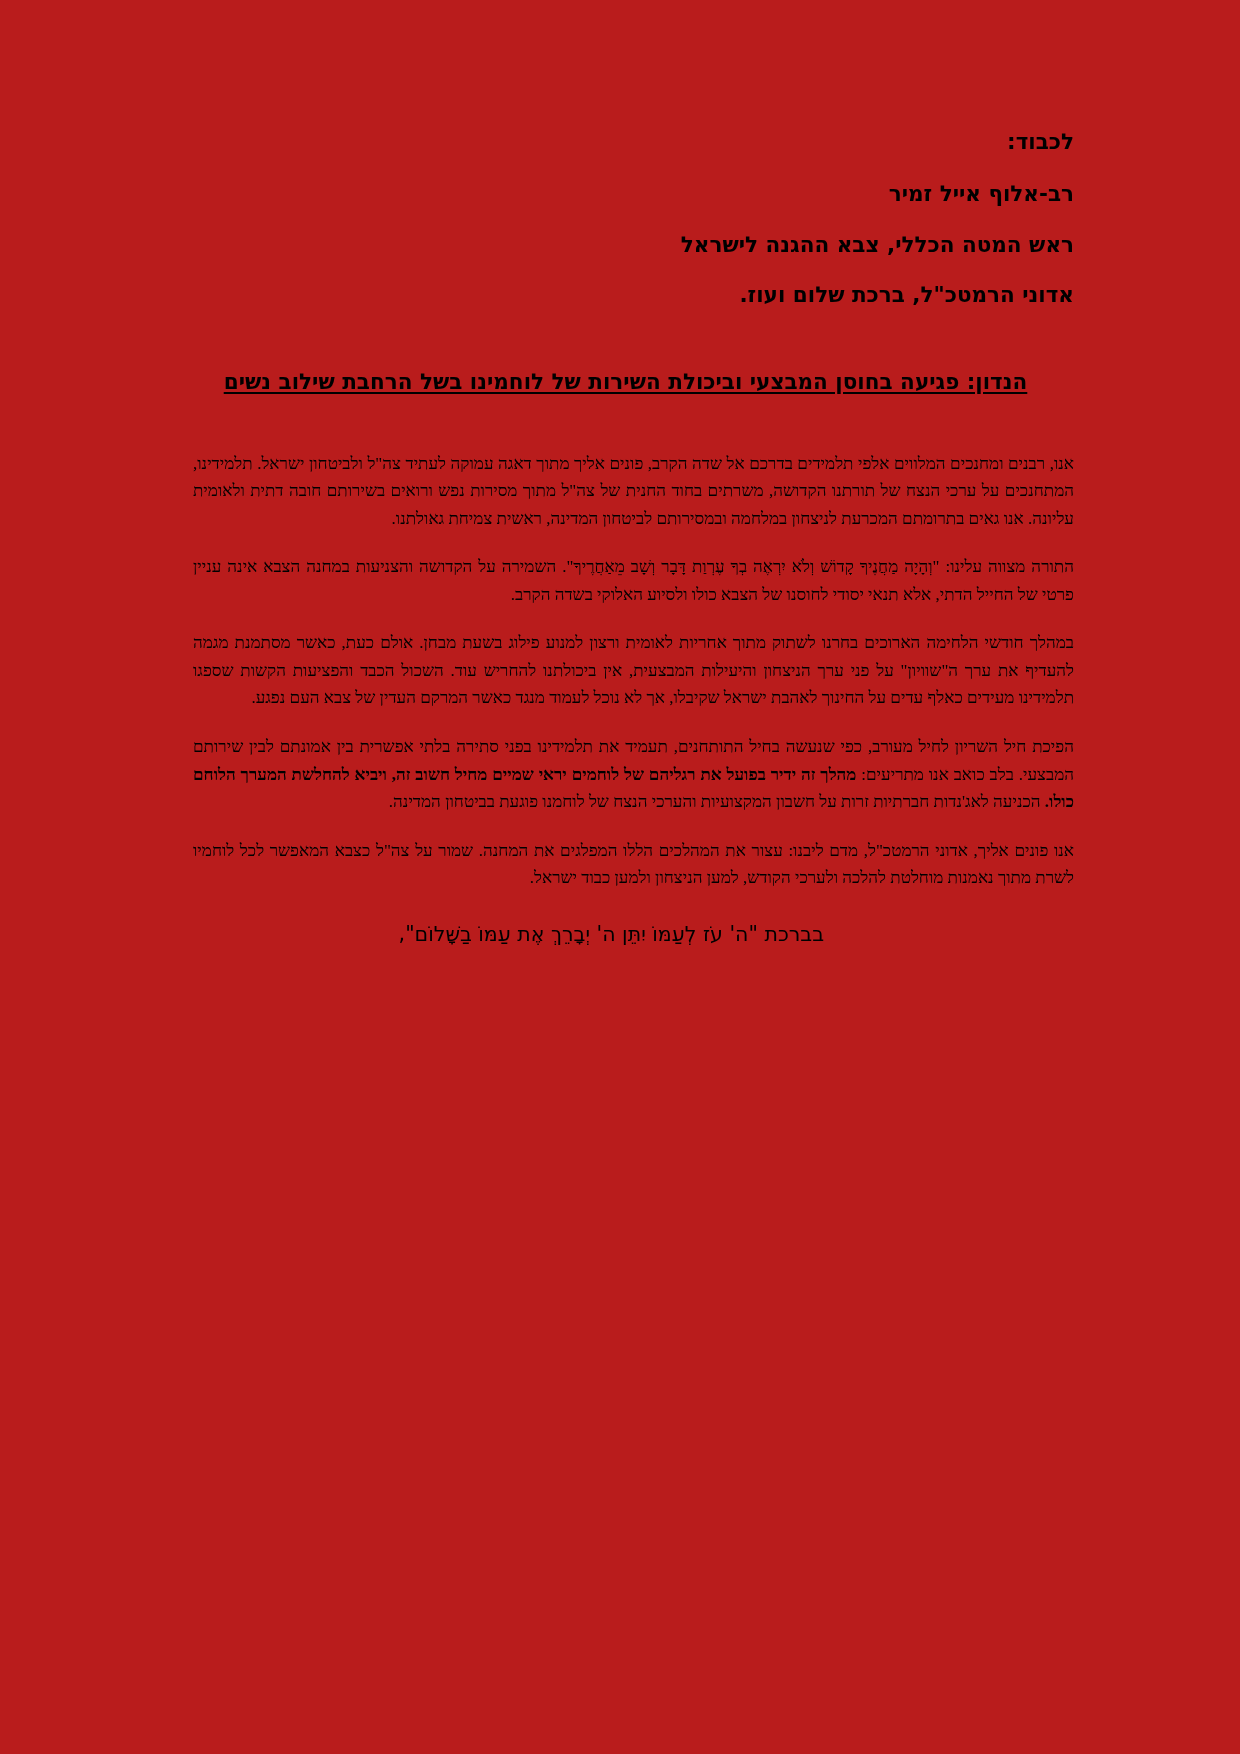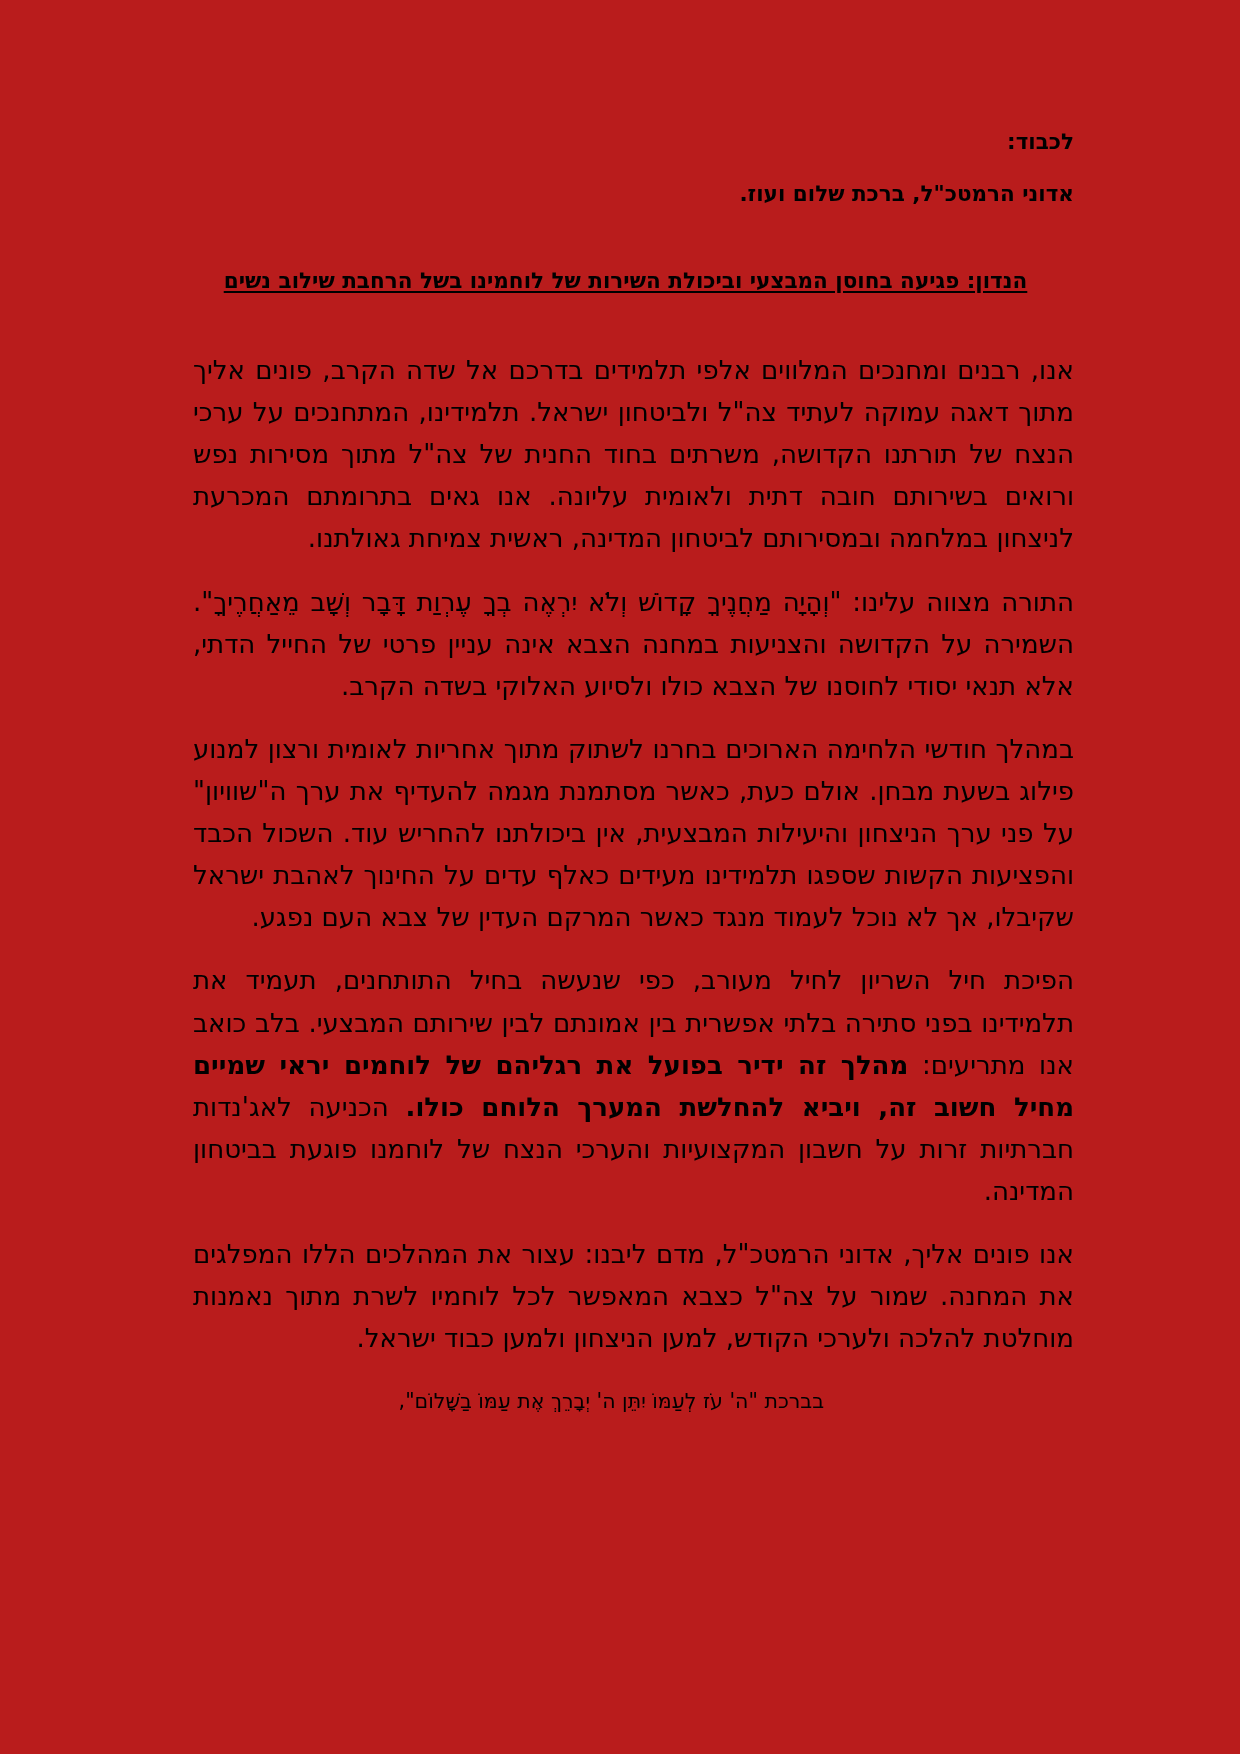--- a/index.html
+++ b/index.html
@@ -58,24 +58,25 @@
     text-underline-offset: 3px;
     text-decoration-thickness: 1.5px;
   }
 
   
   .body-block {
     margin-top: 52px;
   }
   .body-block p {
     margin: 0 0 21px 16px;
-    font-size: 26px;
+    font-size: 17px;
     line-height: 1.62;
     text-align: justify;
     text-justify: inter-word;
+    font-family: Liberation Serif, serif;
   }
   .body-block p:last-child {
     margin-bottom: 0;
   }
   b, .b {
     font-weight: bold;
   }
 
   .closing {
     margin-top: 26px;
@@ -93,20 +94,22 @@
     padding-right: 0;
   }
 </style>
 </head>
 <body>
 
 <div class="page">
 
   <div class="addressee">
     <p class="salute">לכבוד:</p>
+    <p>רב-אלוף אייל זמיר</p>
+    <p>ראש המטה הכללי, צבא ההגנה לישראל</p>
     <p class="last">אדוני הרמטכ"ל, ברכת שלום ועוז.</p>
   </div>
 
   <div class="subject-block">
     <p>הנדון: פגיעה בחוסן המבצעי וביכולת השירות של לוחמינו בשל הרחבת שילוב נשים</p>
   </div>
 
   <div class="body-block">
     <p>אנו, רבנים ומחנכים המלווים אלפי תלמידים בדרכם אל שדה הקרב, פונים אליך מתוך דאגה עמוקה לעתיד צה"ל ולביטחון ישראל. תלמידינו, המתחנכים על ערכי הנצח של תורתנו הקדושה, משרתים בחוד החנית של צה"ל מתוך מסירות נפש ורואים בשירותם חובה דתית ולאומית עליונה. אנו גאים בתרומתם המכרעת לניצחון במלחמה ובמסירותם לביטחון המדינה, ראשית צמיחת גאולתנו.</p>
     <p>התורה מצווה עלינו: "וְהָיָה מַחֲנֶיךָ קָדוֹשׁ וְלֹא יִרְאֶה בְךָ עֶרְוַת דָּבָר וְשָׁב מֵאַחֲרֶיךָ". השמירה על הקדושה והצניעות במחנה הצבא אינה עניין פרטי של החייל הדתי, אלא תנאי יסודי לחוסנו של הצבא כולו ולסיוע האלוקי בשדה הקרב.</p>

